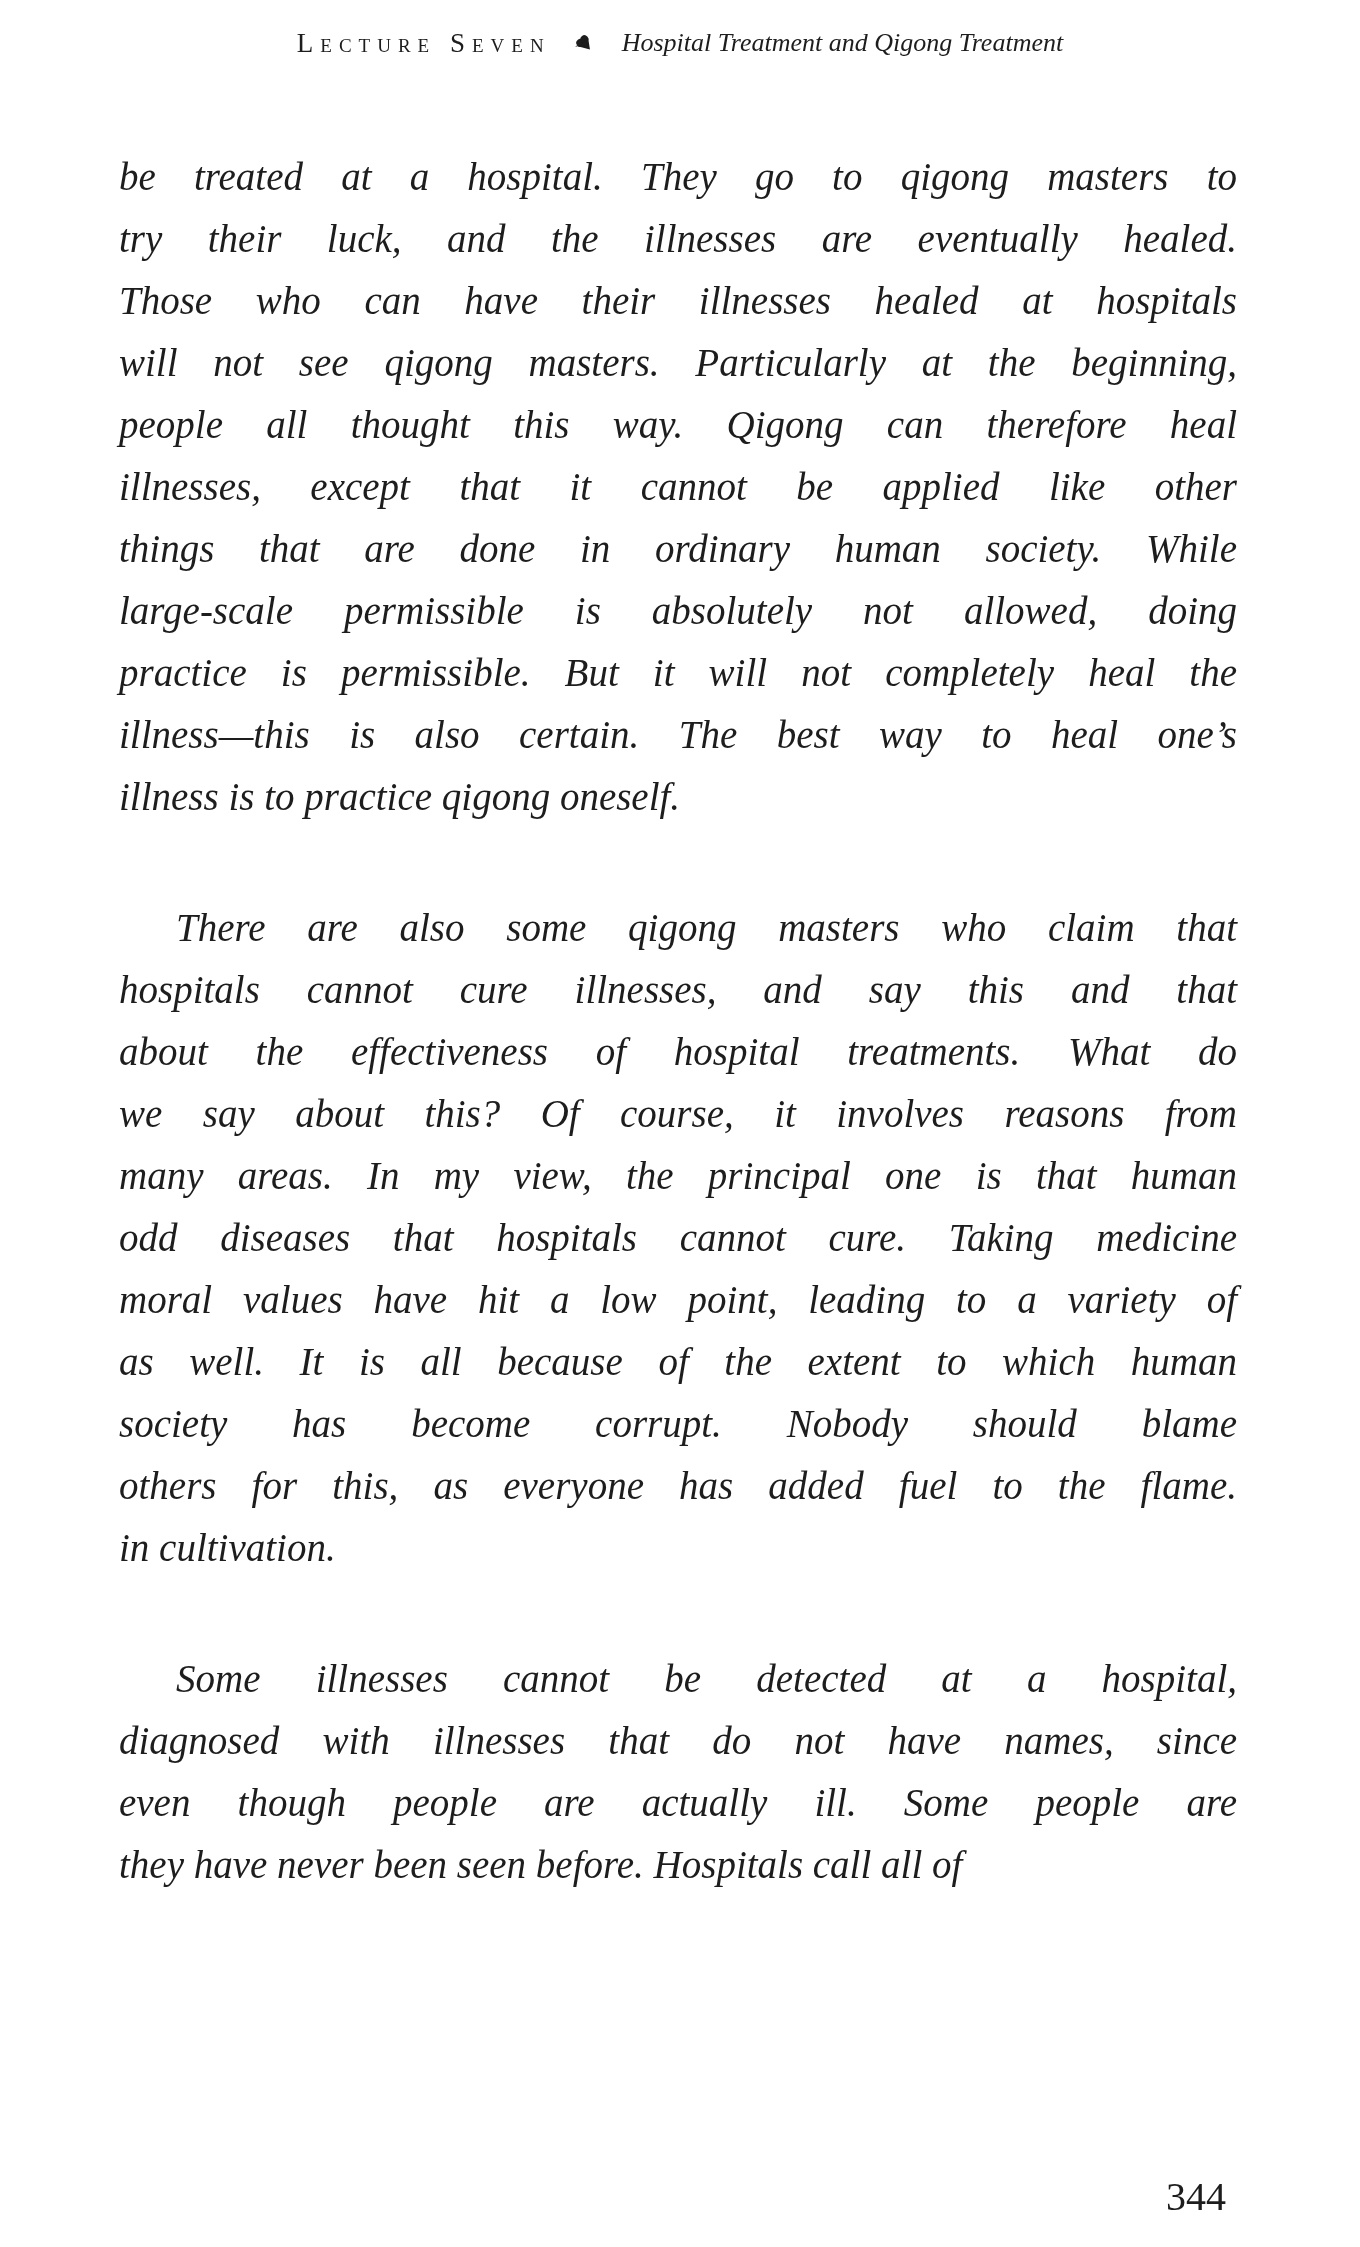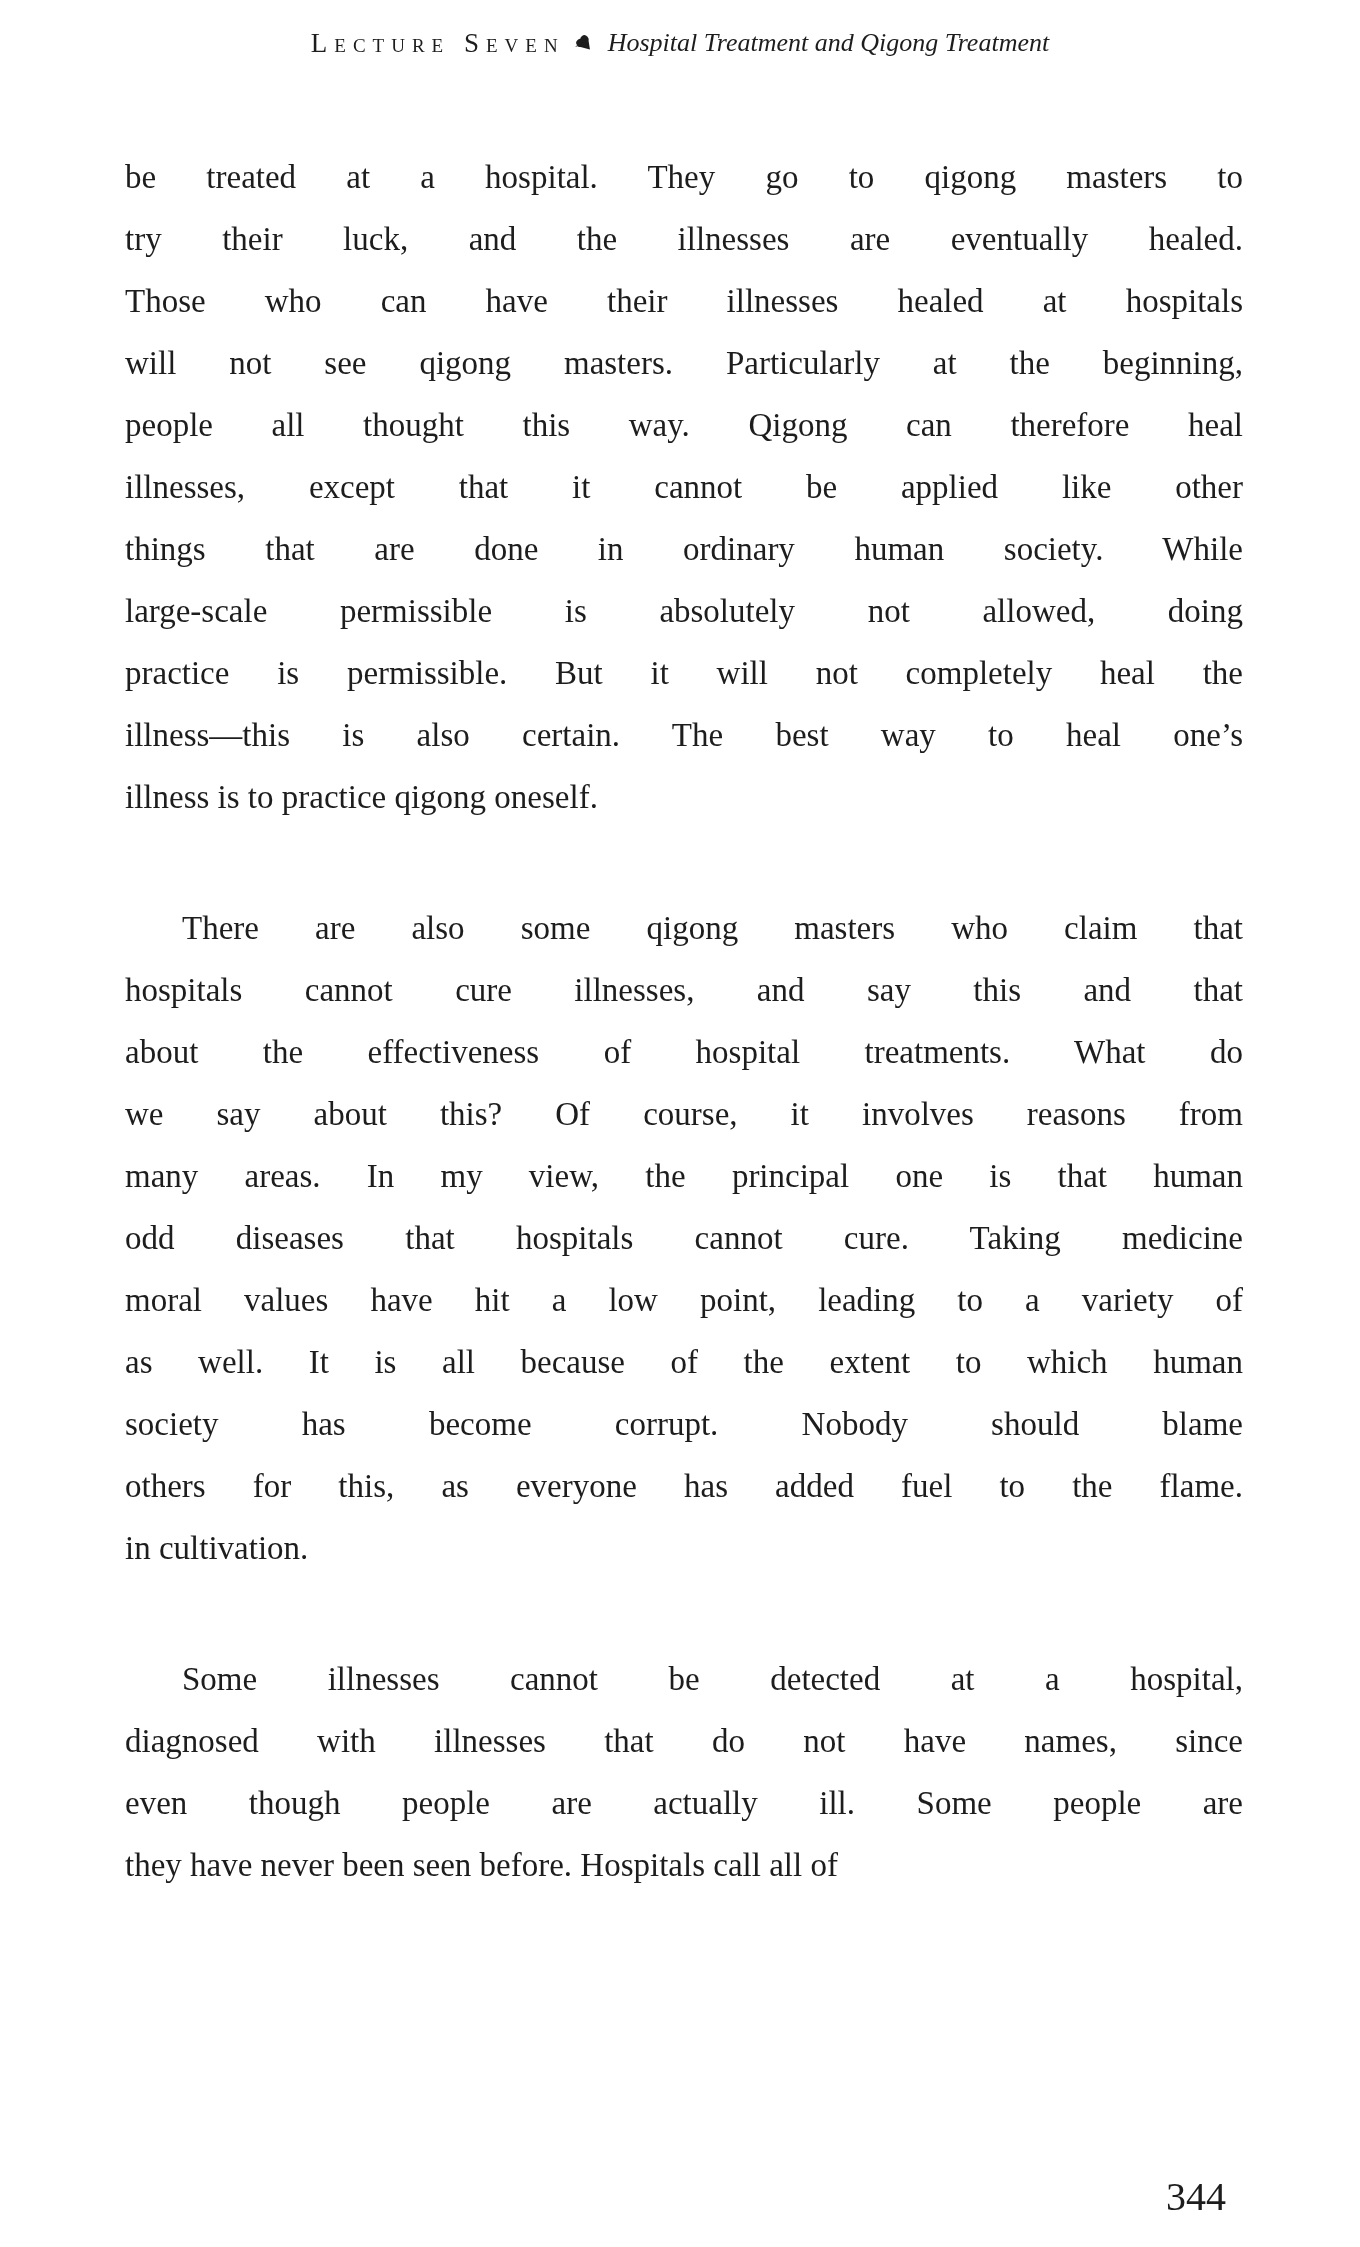--- a/index.html
+++ b/index.html
@@ -18,21 +18,21 @@
   }
   
   .running-header {
     position: absolute;
     top: 26px;
     left: 0;
     width: 100%;
     display: flex;
     justify-content: center;
     align-items: center;
-    gap: 12px;
+    gap: 26px;
     white-space: nowrap;
   }
   .lecture-label {
     font-variant: small-caps;
     font-size: 27px;
     letter-spacing: 7px;
     line-height: 32px;
   }
   .hedera {
     display: inline-block;
@@ -42,25 +42,26 @@
   }
   .hedera svg { width: 100%; height: 100%; display: block; fill: #1d1d1d; }
   .chapter-title {
     font-style: italic;
     font-size: 26px;
     line-height: 34px;
   }
   
   .body-text {
     position: absolute;
-    left: 125px;
+    left: 119px;
     top: 146px;
     width: 1118px;
-    font-size: 33px;
+    font-size: 39px;
     line-height: 62px;
+    font-style: italic;
   }
   .paragraph + .paragraph { margin-top: 69px; }
   .line {
     text-align: justify;
     text-align-last: justify;
   }
   .line.last { text-align-last: left; }
   .line.first-indent { text-indent: 57px; }
   
   .folio {

